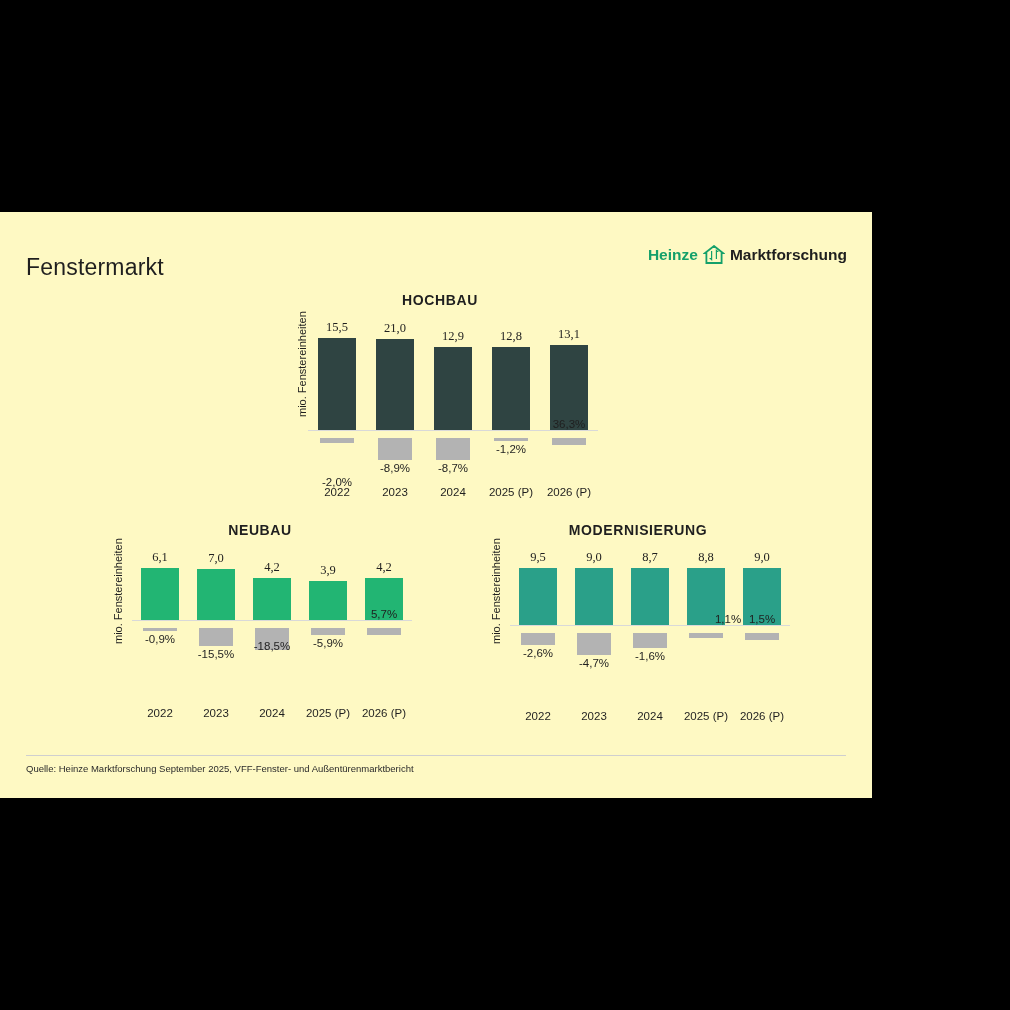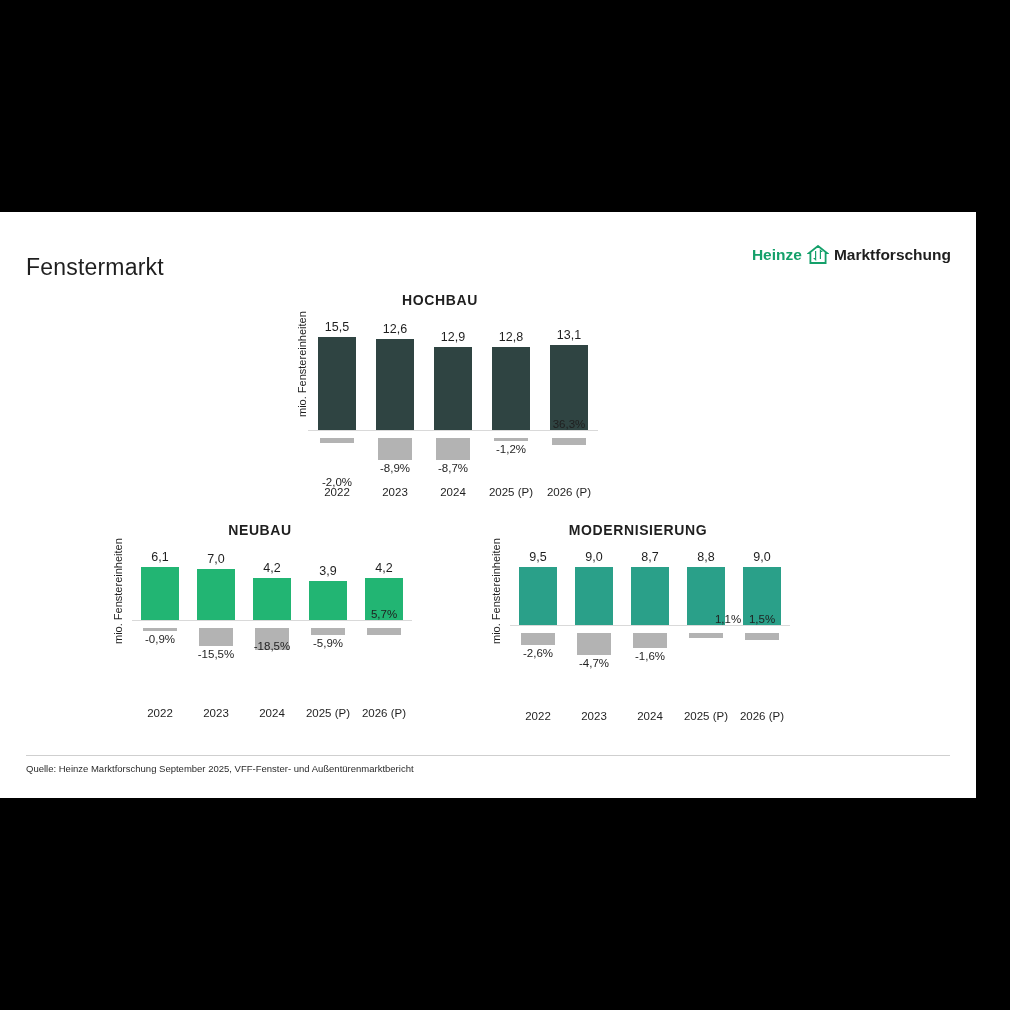--- a/index.html
+++ b/index.html
@@ -10,23 +10,23 @@
   body {
     width: 1010px;
     height: 1010px;
     font-family: "Liberation Sans", sans-serif;
     overflow: hidden;
   }
   .slide {
     position: absolute;
     left: 0;
     top: 212px;
-    width: 976px;
+    width: 872px;
     height: 586px;
-    background: #ffffff;
+    background: #fef9c3;
   }
   
   .slide-title {
     position: absolute;
     left: 26px;
     top: 42px;
     font-size: 23px;
     color: #1f1f1f;
     letter-spacing: 0.2px;
   }
@@ -68,20 +68,21 @@
     font-size: 11px;
     color: #1f1f1f;
     white-space: nowrap;
     transform-origin: 0 0;
     transform: rotate(-90deg);
   }
   .plot {
     position: absolute;
     display: flex;
     align-items: flex-end;
+    font-family: Liberation Serif, serif;
   }
   .baseline {
     position: absolute;
     height: 1px;
     background: #d9d9d9;
   }
   .col {
     flex: 1 1 0;
     display: flex;
     flex-direction: column;
@@ -170,21 +171,21 @@
 
   <div class="chart" id="chart-hochbau" style="left:280px; top:80px; width:320px; height:210px;">
     <div class="chart-title">HOCHBAU</div>
     <div class="axis-label" style="left:16px; top:125px;">mio. Fenstereinheiten</div>
     <div class="plot" id="plot-hochbau" style="left:28px; top:28px; width:290px; height:110px;">
         <div class="col">
           <div class="bar-value">15,5</div>
           <div class="bar" style="height: 100px; background: rgb(47, 68, 66);"></div>
         </div>
         <div class="col">
-          <div class="bar-value">12,6</div>
+          <div class="bar-value">21,0</div>
           <div class="bar" style="height: 91px; background: rgb(47, 68, 66);"></div>
         </div>
         <div class="col">
           <div class="bar-value">12,9</div>
           <div class="bar" style="height: 83px; background: rgb(47, 68, 66);"></div>
         </div>
         <div class="col">
           <div class="bar-value">12,8</div>
           <div class="bar" style="height: 83px; background: rgb(47, 68, 66);"></div>
         </div>

